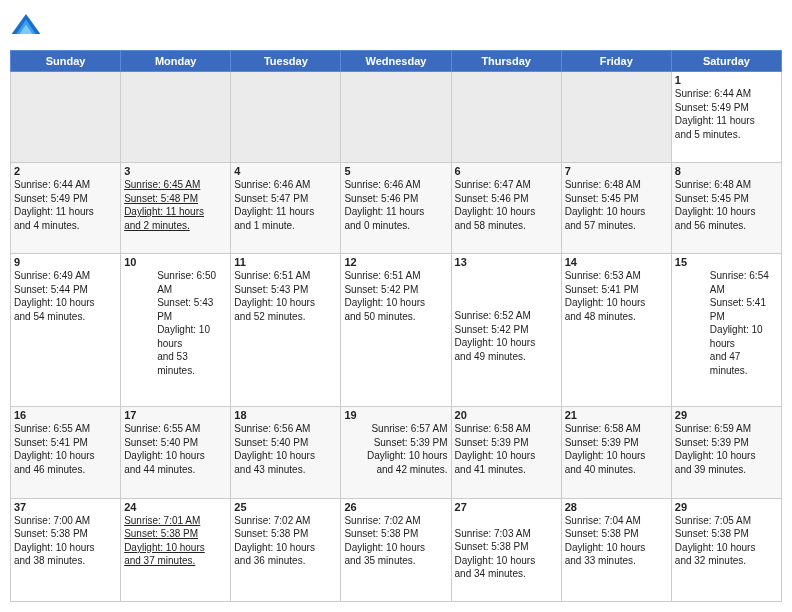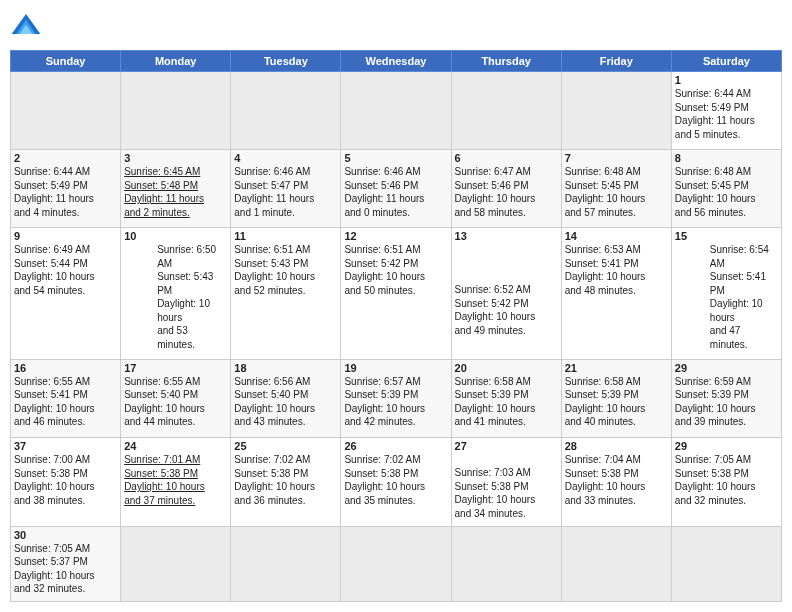--- a/index.html
+++ b/index.html
@@ -270,21 +270,21 @@
           </td>
           <td>
             <span class="day-number">18</span>
             <div class="day-info" style="white-space: pre-line;">Sunrise: 6:56 AM
 Sunset: 5:40 PM
 Daylight: 10 hours
 and 43 minutes.</div>
           </td>
           <td>
             <span class="day-number">19</span>
-            <div class="day-info" style="white-space: pre-line;">Sunrise: 6:57 AM
+            <div class="day-info" style="white-space: pre-line; text-align: right;">Sunrise: 6:57 AM
 Sunset: 5:39 PM
 Daylight: 10 hours
 and 42 minutes.</div>
           </td>
           <td>
             <span class="day-number">20</span>
             <div class="day-info" style="white-space: pre-line;">Sunrise: 6:58 AM
 Sunset: 5:39 PM
 Daylight: 10 hours
 and 41 minutes.</div>
@@ -347,31 +347,16 @@
 Daylight: 10 hours
 and 33 minutes.</div>
           </td>
           <td>
             <span class="day-number">29</span>
             <div class="day-info" style="white-space: pre-line;">Sunrise: 7:05 AM
 Sunset: 5:38 PM
 Daylight: 10 hours
 and 32 minutes.</div>
           </td>
-        </tr>
-        <tr class="row-even">
-          <td class="last-row">
-            <span class="day-number">30</span>
-            <div class="day-info" style="white-space: pre-line;">Sunrise: 7:05 AM
-Sunset: 5:37 PM
-Daylight: 10 hours
-and 32 minutes.</div>
-          </td>
-          <td class="last-row empty"></td>
-          <td class="last-row empty"></td>
-          <td class="last-row empty"></td>
-          <td class="last-row empty"></td>
-          <td class="last-row empty"></td>
-          <td class="last-row empty"></td>
         </tr>
       </tbody>
   </table>
 </div>
 
 </body></html>

